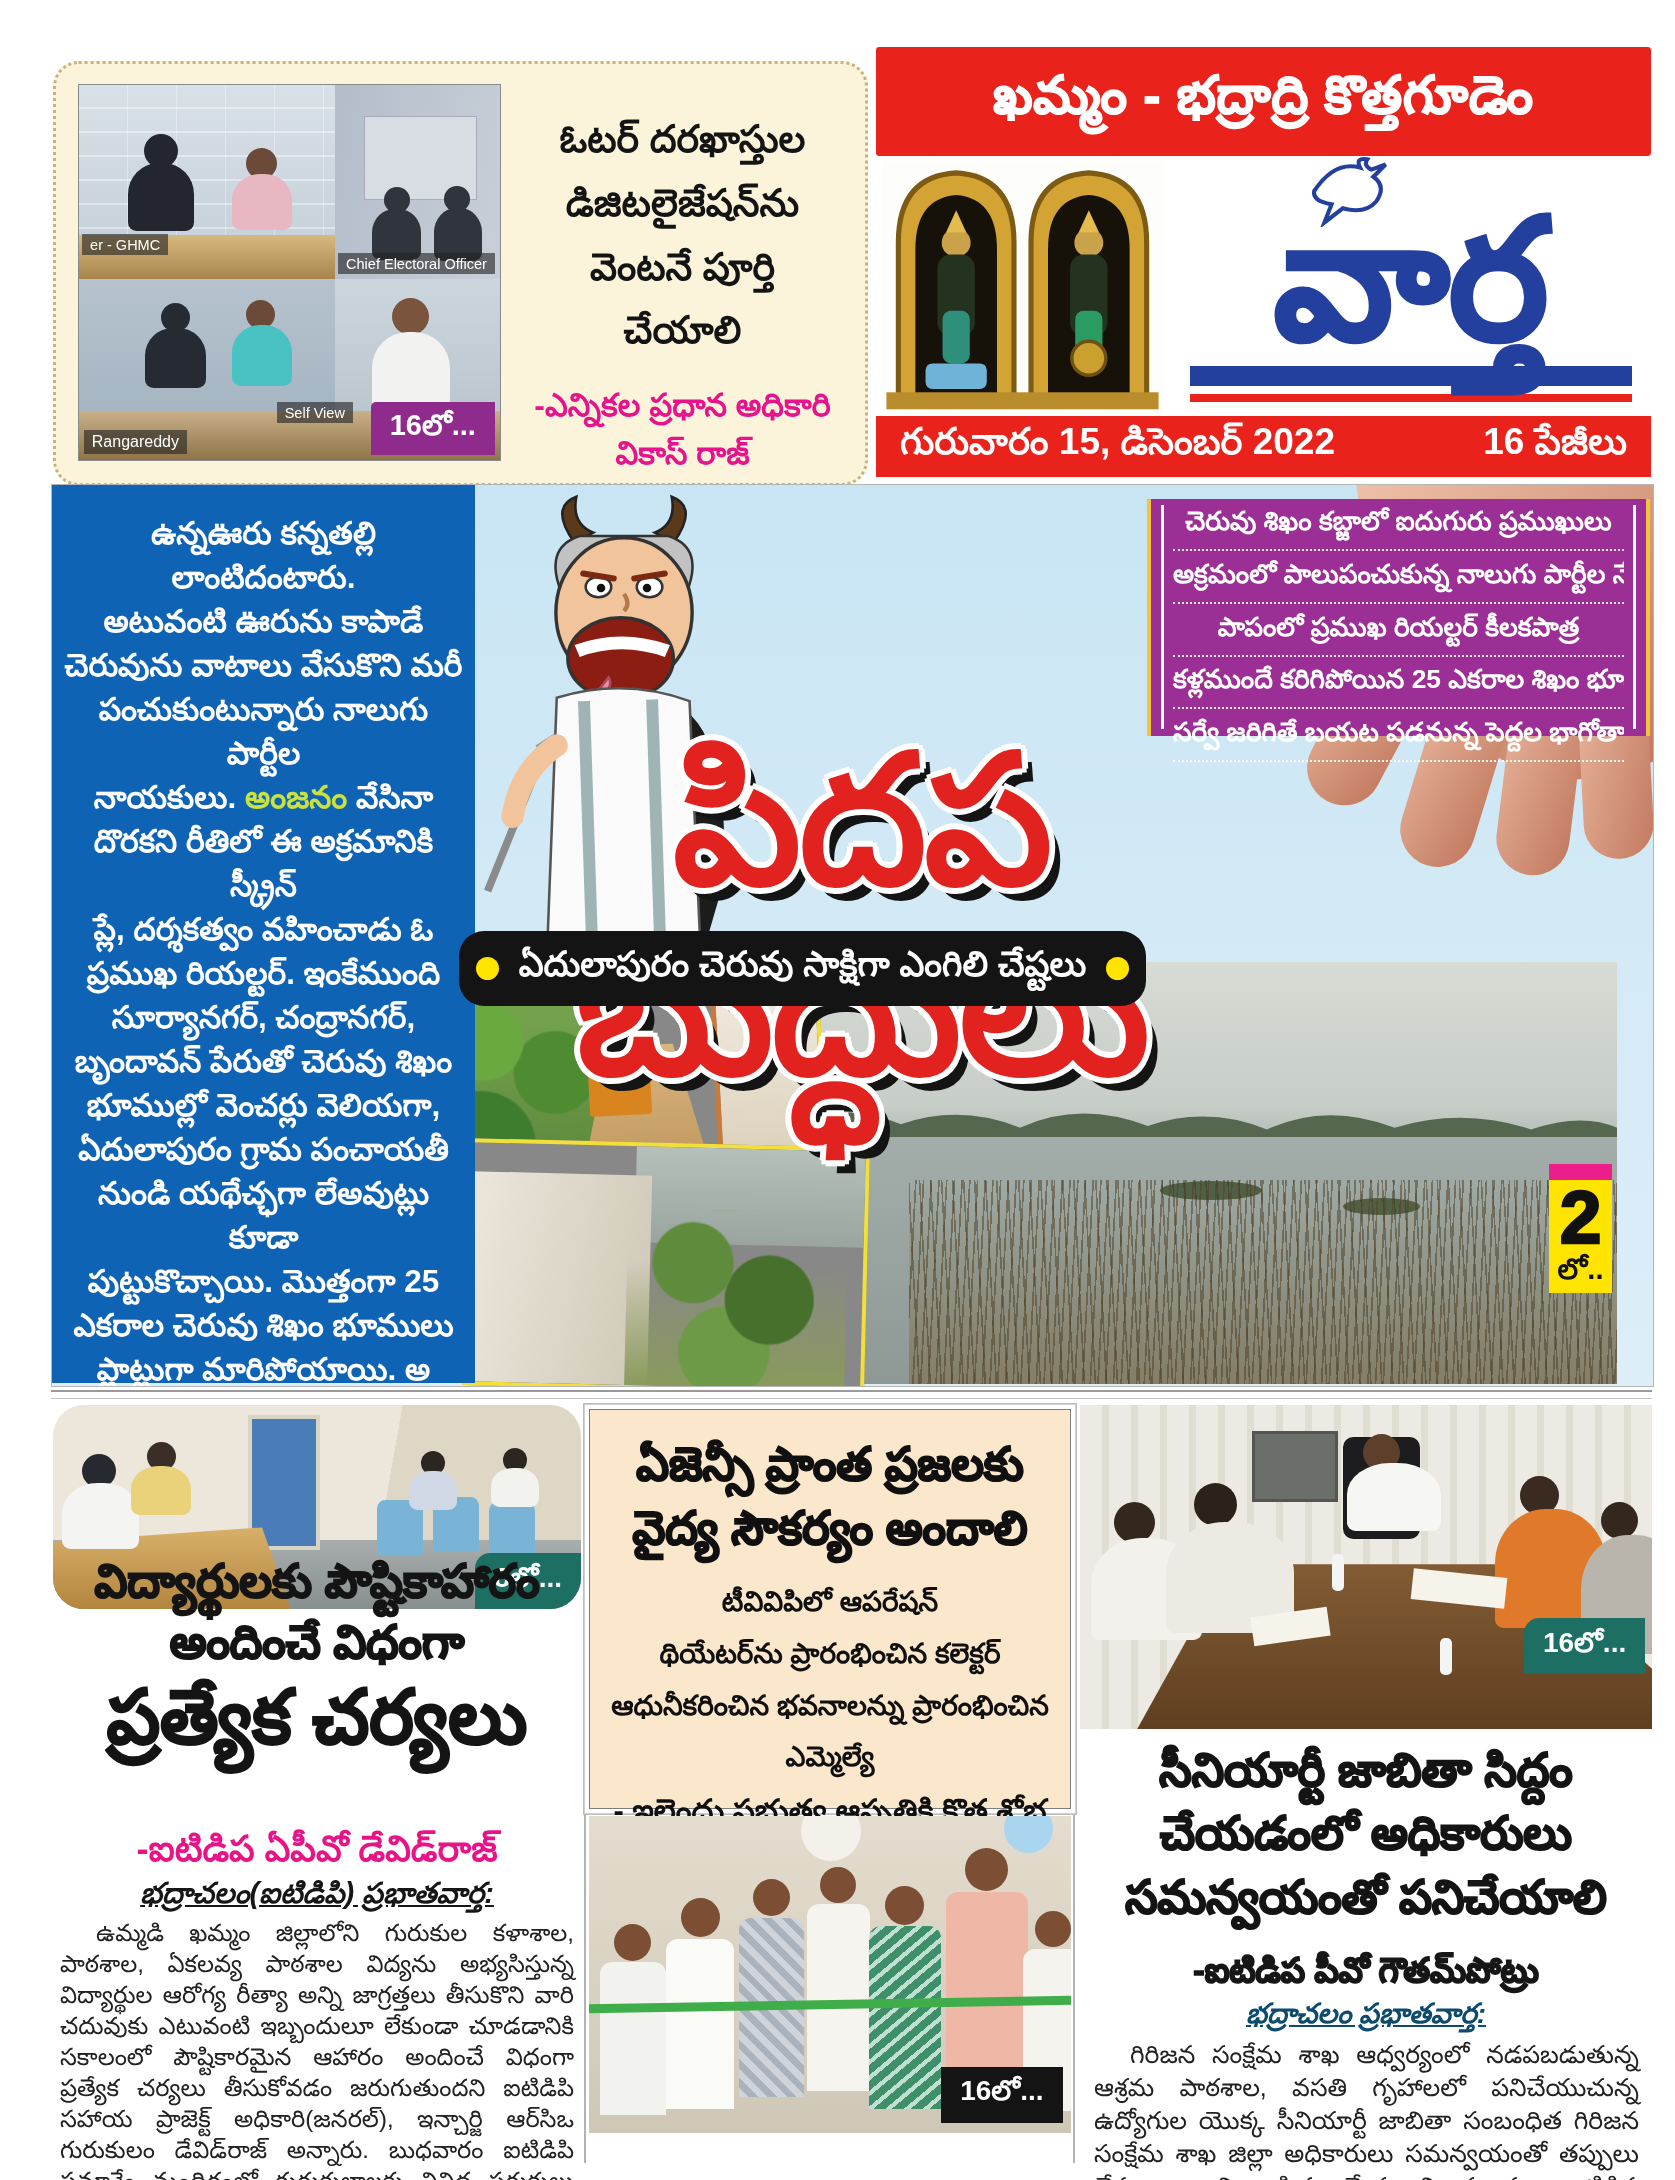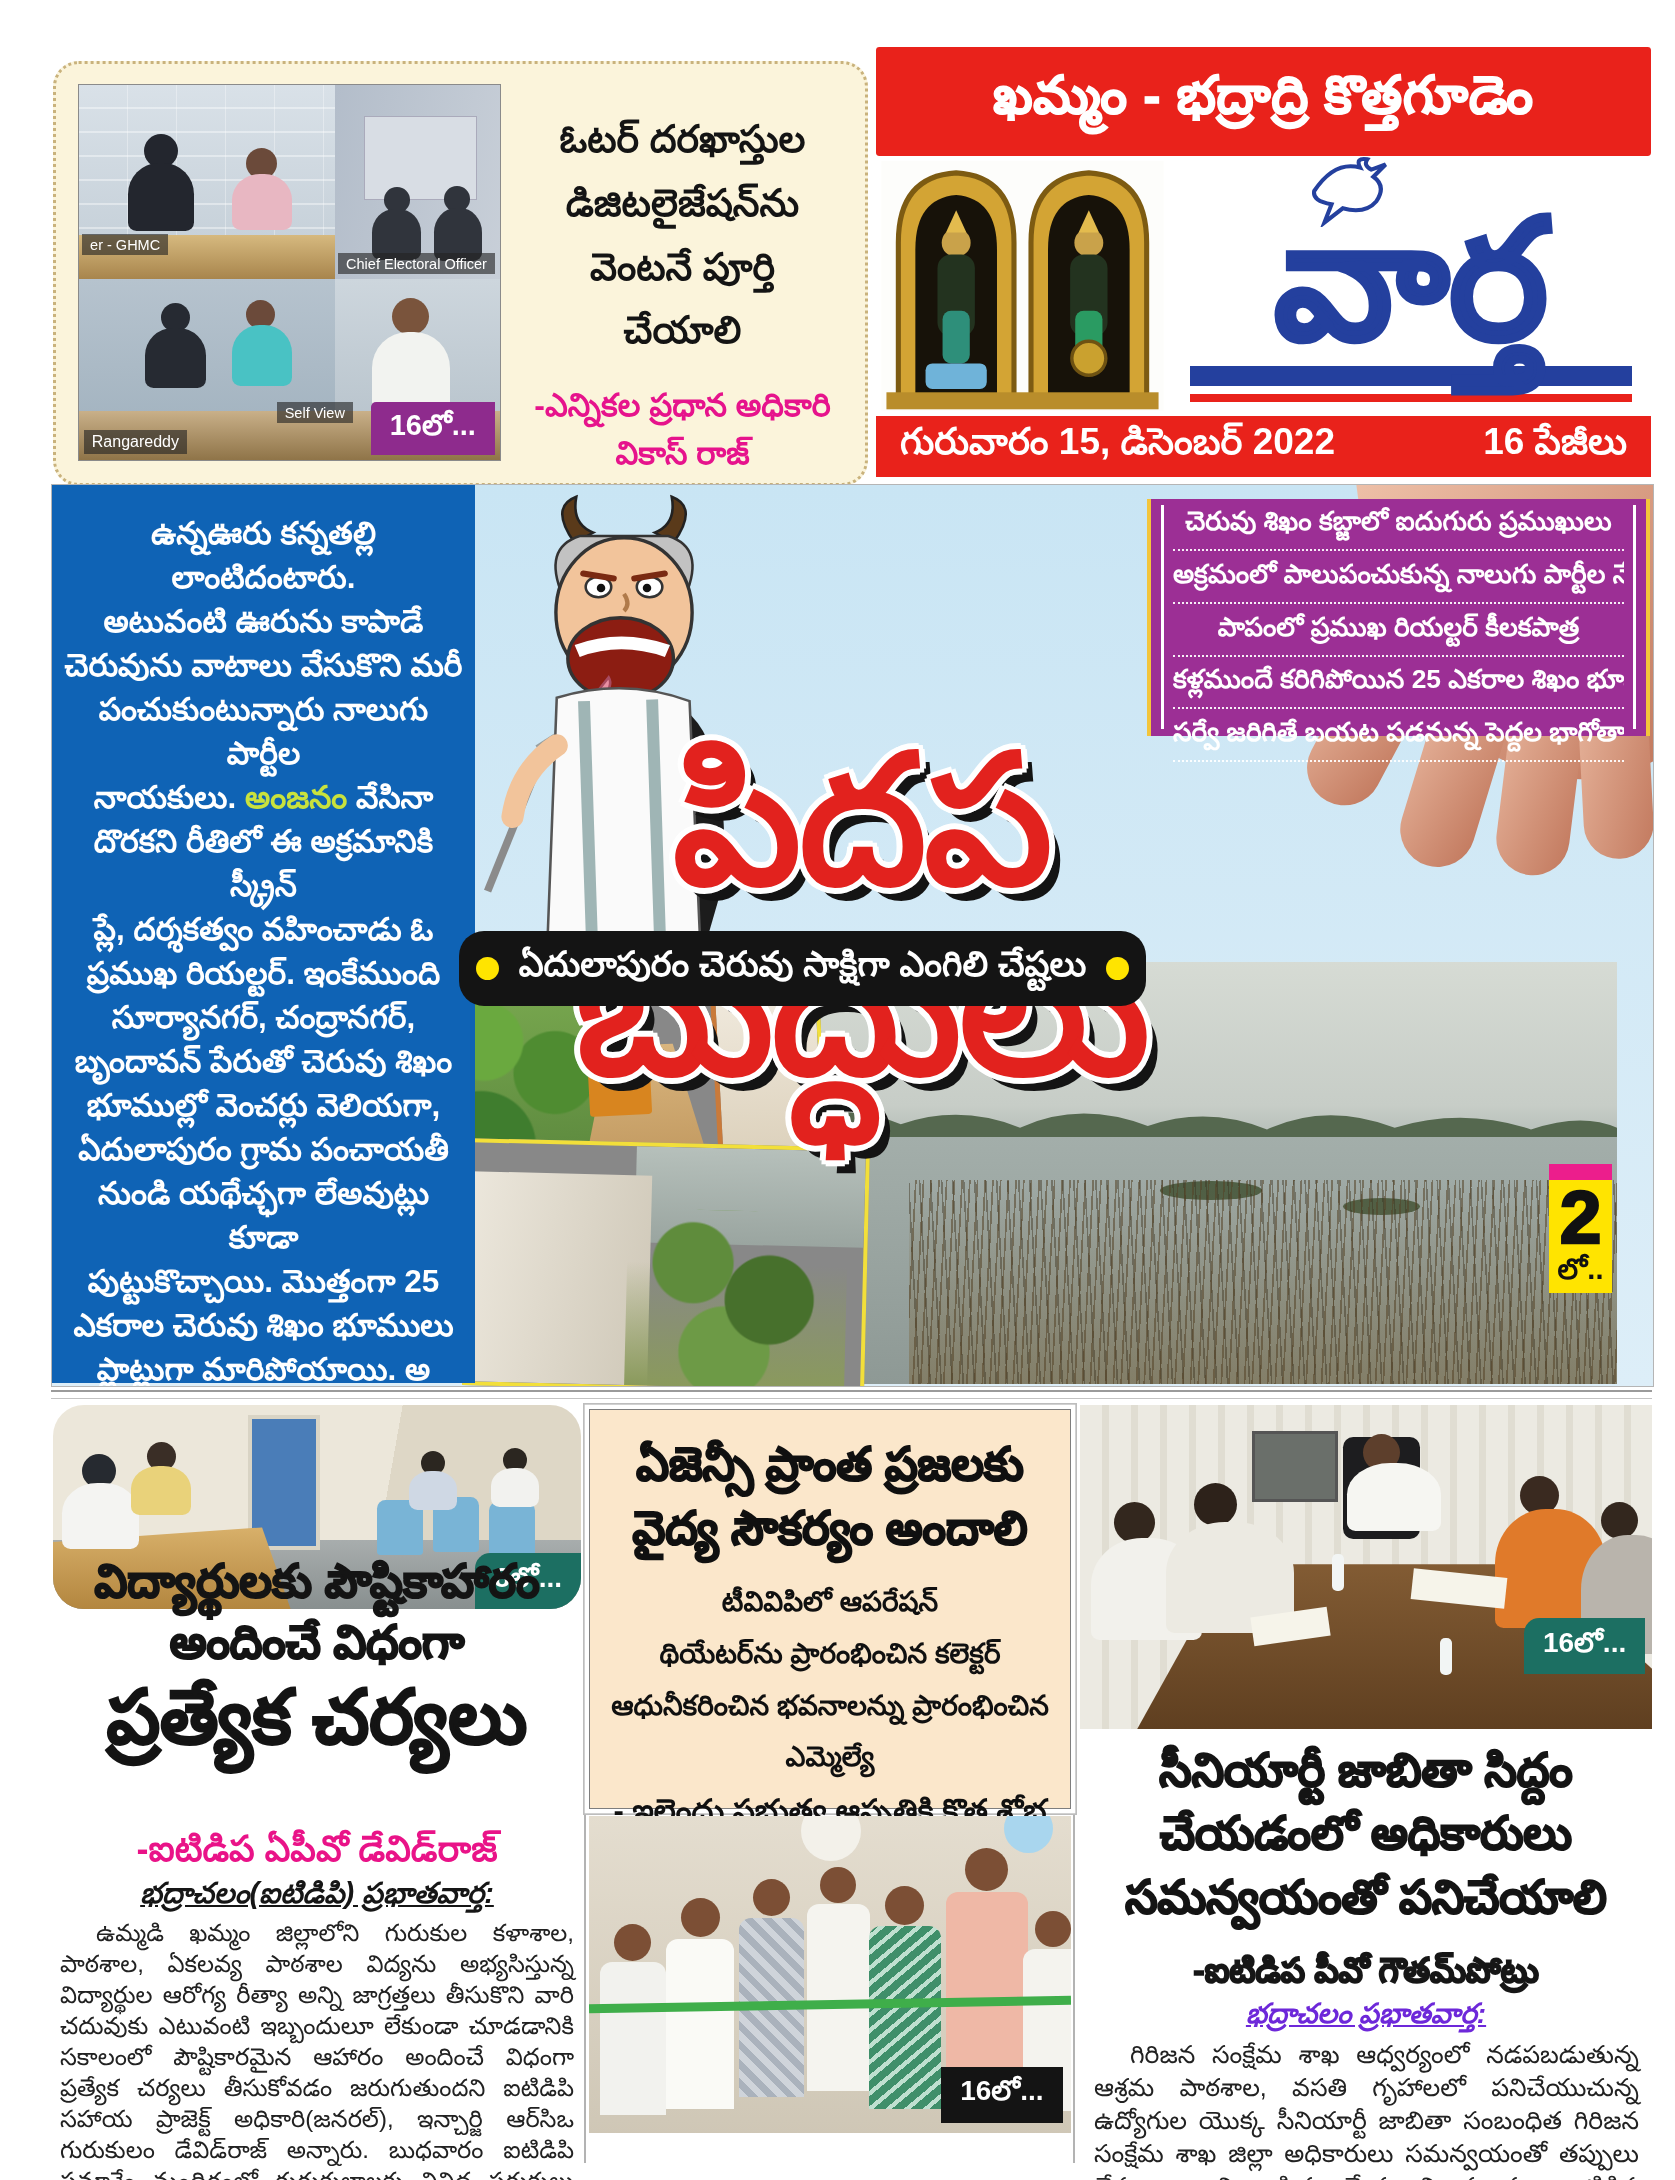--- a/index.html
+++ b/index.html
@@ -119,21 +119,21 @@
 
   
   #brphoto{left:1080px;top:1405px;width:572px;height:324px;background:repeating-linear-gradient(90deg,#eceae2 0 22px,#e0ddd2 22px 29px);}
   #brphoto .table{position:absolute;left:0;bottom:0;width:100%;height:62%;background:linear-gradient(#8a6238,#5f3f20);clip-path:polygon(10% 100%,26% 18%,80% 18%,100% 70%,100% 100%);}
   #brphoto .chairb{position:absolute;background:#1d1d1f;border-radius:10.2px;}
   #brphoto .bottle{position:absolute;width:12px;height:37px;background:#f2f5f4;border-radius:5.1px;}
   #brphoto .paper{position:absolute;background:#f6f4ea;}
   #br-badge{right:6.8px;bottom:55px;}
   #brhead{left:1080px;top:1739px;width:572px;text-align:center;color:#141414;font-size:46px;font-weight:bold;line-height:1.38;}
   #brby{left:1080px;top:1951px;width:572px;text-align:center;color:#161616;font-size:34px;font-weight:bold;}
-  #brdate{left:1080px;top:1998px;width:572px;text-align:center;color:#6d28d9;font-size:28px;font-weight:bold;font-style:italic;text-decoration:underline;}
+  #brdate{left:1080px;top:1998px;width:572px;text-align:center;color:#0c4a6e;font-size:28px;font-weight:bold;font-style:italic;text-decoration:underline;}
   #brbody{left:1094px;top:2038px;width:545px;color:#222;font-size:25px;line-height:33px;text-align:justify;text-indent:36px;}
 </style>
 </head>
 <body>
 
 <div id="page">
 
   <div id="tlbox" class="abs">
     <div id="vc" class="abs">
       <div id="vc-tl" class="vcpanel">

